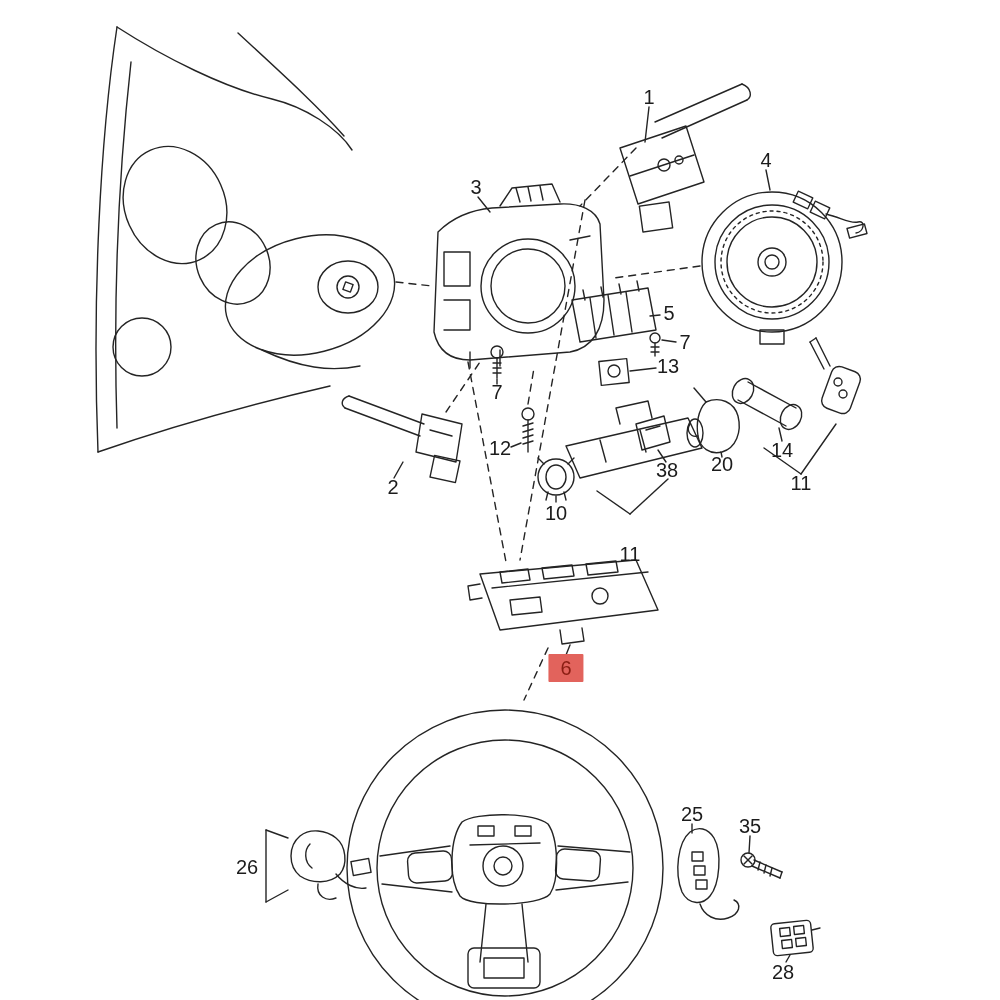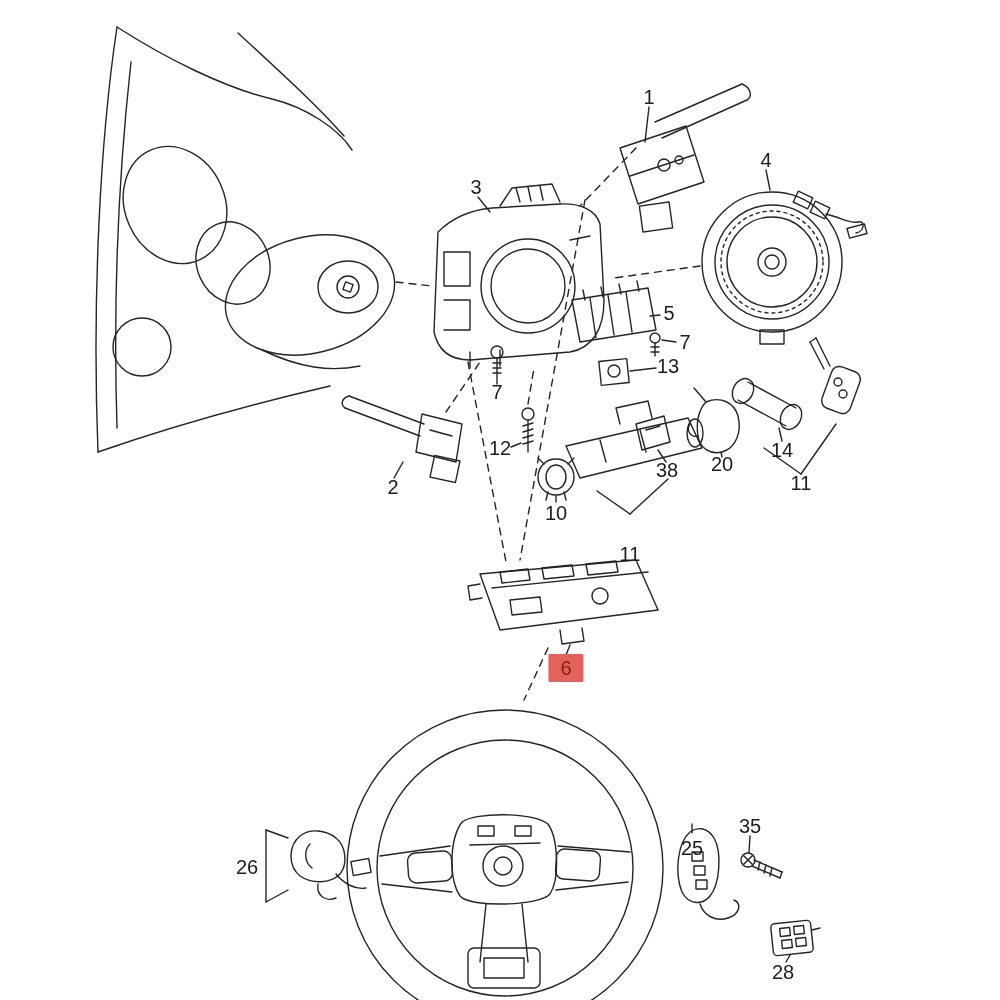--- a/index.html
+++ b/index.html
@@ -287,17 +287,17 @@
 <span class="label" style="left:500px;top:448px">12</span>
 <span class="label" style="left:667px;top:470px">38</span>
 <span class="label" style="left:722px;top:464px">20</span>
 <span class="label" style="left:782px;top:450px">14</span>
 <span class="label" style="left:801px;top:483px">11</span>
 <span class="label" style="left:393px;top:487px">2</span>
 <span class="label" style="left:556px;top:513px">10</span>
 <span class="label" style="left:630px;top:554px">11</span>
 <span class="label highlight" style="left: 566px; top: 668px; background: rgb(226, 99, 92); color: rgb(138, 29, 18);">6</span>
 <span class="label" style="left:247px;top:867px">26</span>
-<span class="label" style="left:692px;top:848px">25</span>
+<span class="label" style="left:692px;top:814px">25</span>
 <span class="label" style="left:750px;top:826px">35</span>
 <span class="label" style="left:783px;top:972px">28</span>
 
 </div>
 
 </body></html>

